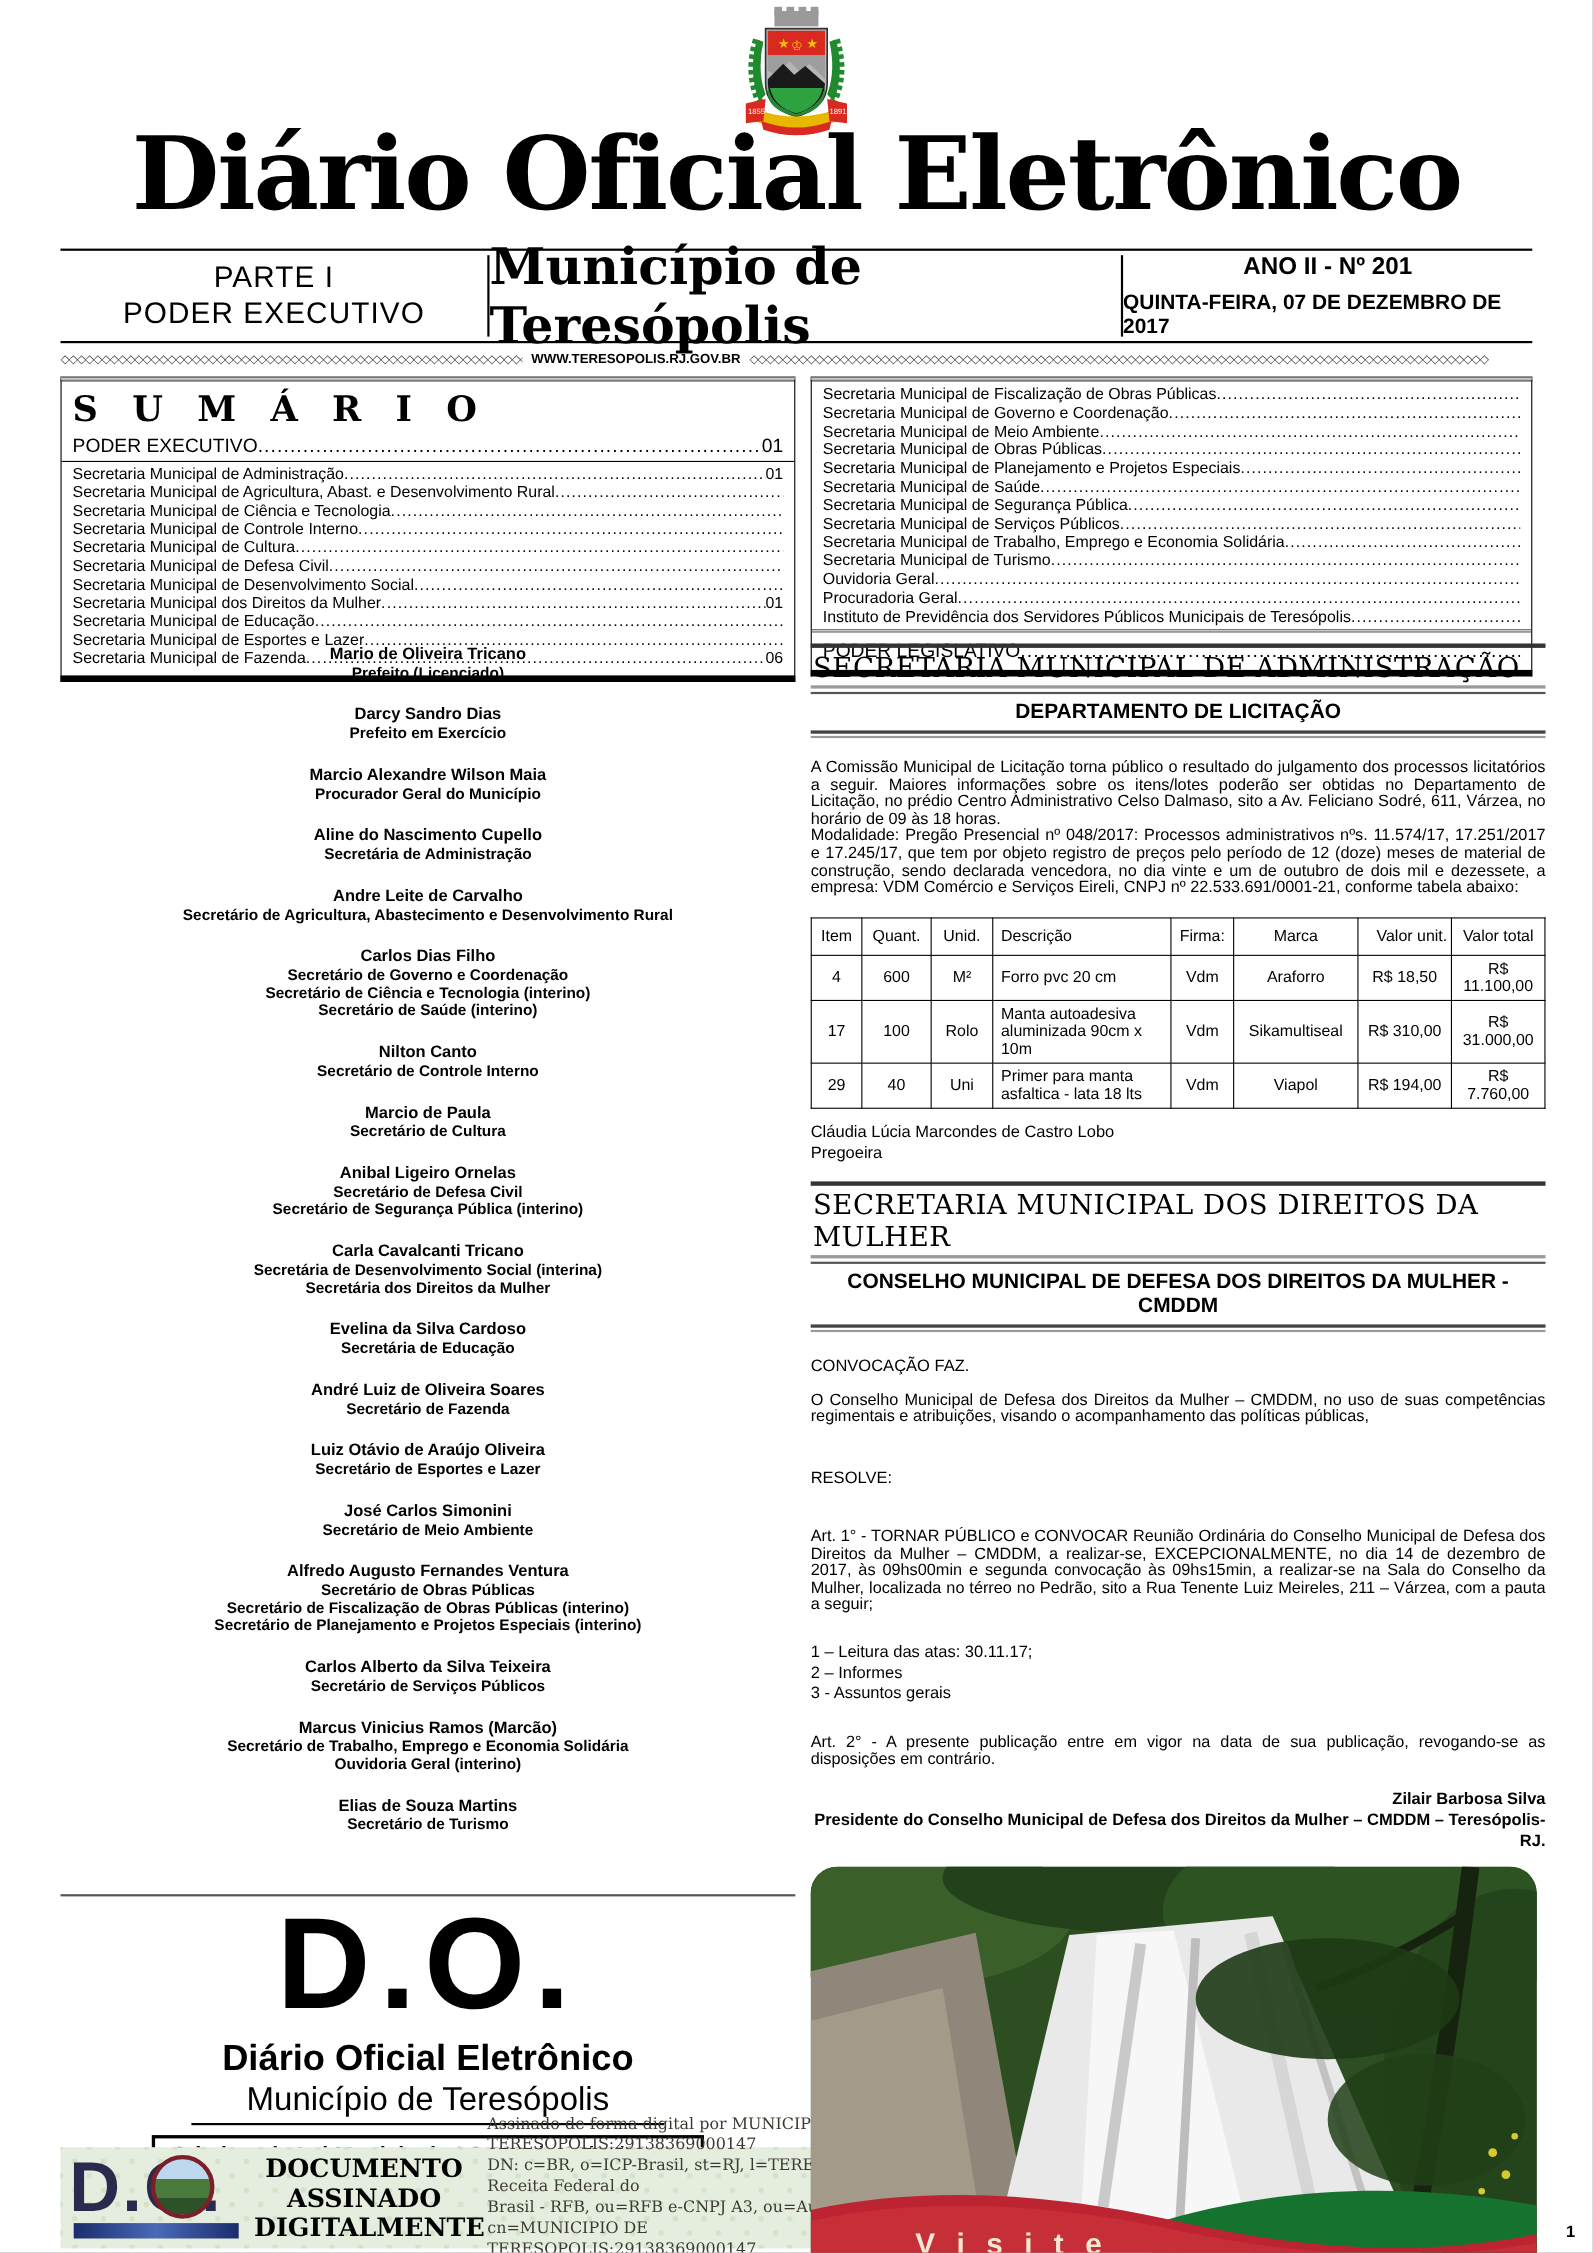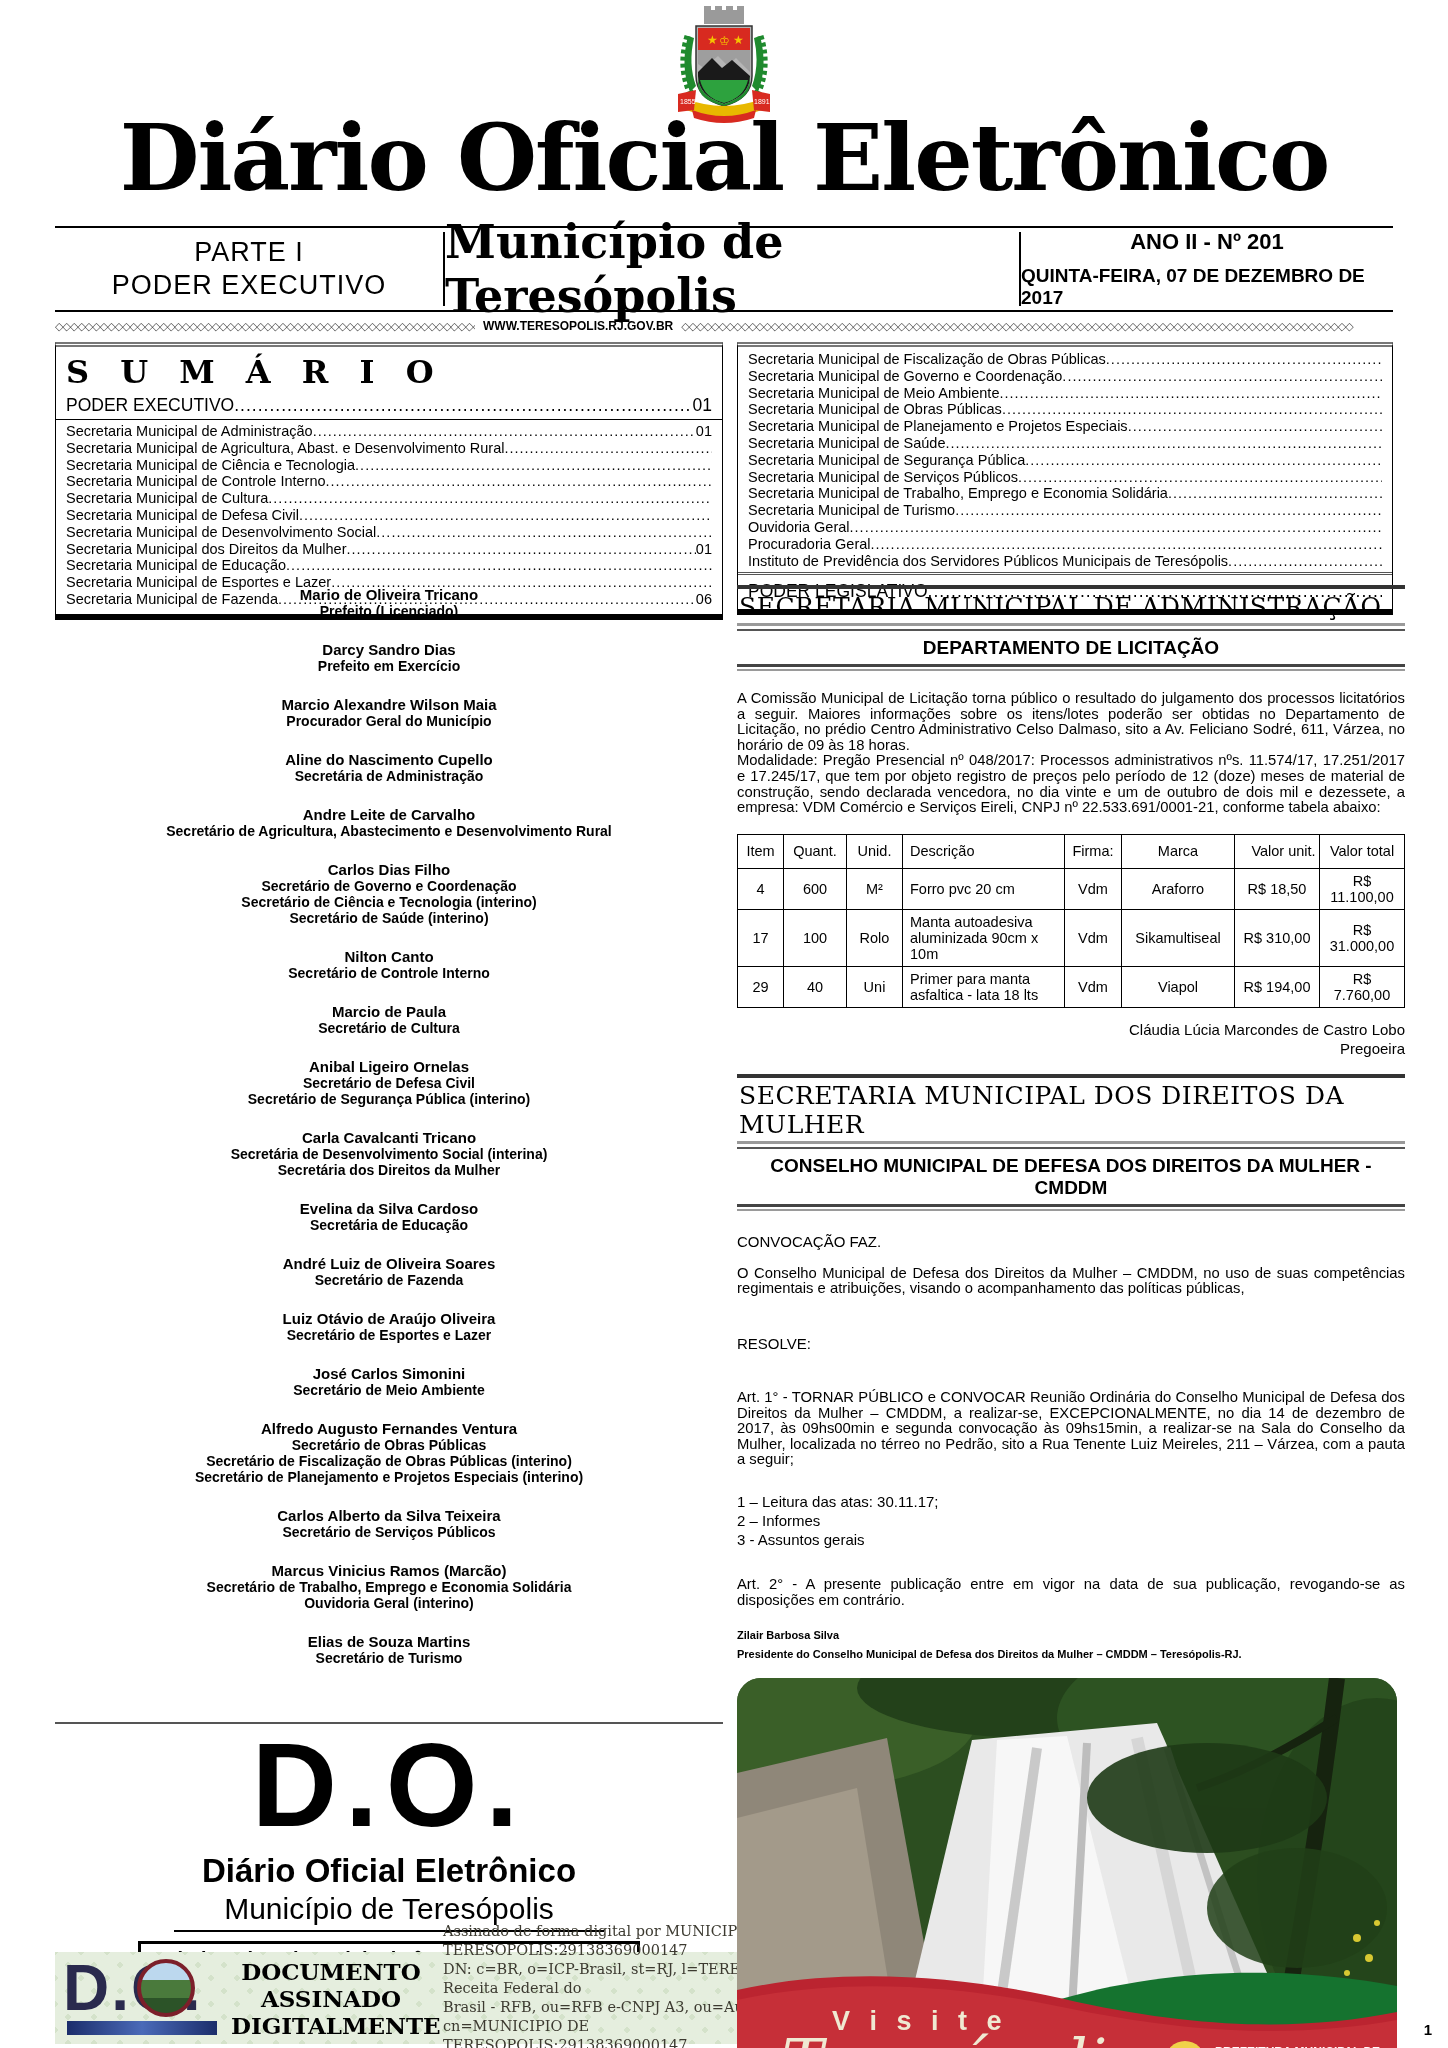--- a/index.html
+++ b/index.html
@@ -93,27 +93,27 @@
   .sec-sub-wrap { border-bottom:2px solid #9a9a9a; padding-bottom:2px; }
   .body-text { font-size:14.8px; line-height:15.6px; text-align:justify; }
   .p-top { margin-top:14px; }
   
   table.lic { border-collapse:collapse; width:100%; margin-top:18px; font-size:14.5px; }
   table.lic th, table.lic td { border:1.5px solid #000; text-align:center; padding:4px 3px; font-weight:normal; vertical-align:middle; }
   table.lic th { height:34px; }
   table.lic .c-desc { text-align:left; padding-left:7px; width:162px; }
   table.lic .c-item { width:46px; } table.lic .c-q { width:63px; } table.lic .c-u { width:56px; }
   table.lic .c-f { width:57px; } table.lic .c-m { width:113px; } table.lic .c-vu { width:85px;padding-left:16px; }
-  .signer { margin-top:12px; font-size:15px; line-height:19px;text-align:right; }
+  .signer { margin-top:12px; font-size:15px; line-height:19px; }
   .convoca { margin-top:22px; font-size:15px; }
   .resolve { margin-top:38px; font-size:15px; }
   .art { margin-top:38px; }
   .agenda { margin-top:24px; font-size:15px; line-height:19px; }
   .art2 { margin-top:28px; }
-  .sig-center { margin-top:18px; text-align:left; font-weight:bold; font-size:11px; line-height:19px; }
+  .sig-center { margin-top:18px; text-align:right; font-weight:bold; font-size:15px; line-height:19px; }
   
   .promo { margin-top:14px; width:660px; height:420px; }
   .page-num { position:absolute; right:16px; bottom:10px; font-weight:bold; font-size:15px; }
 </style>
 </head>
 <body>
 
 <div class="page">
 
   <svg class="coat" viewBox="0 0 100 118">

